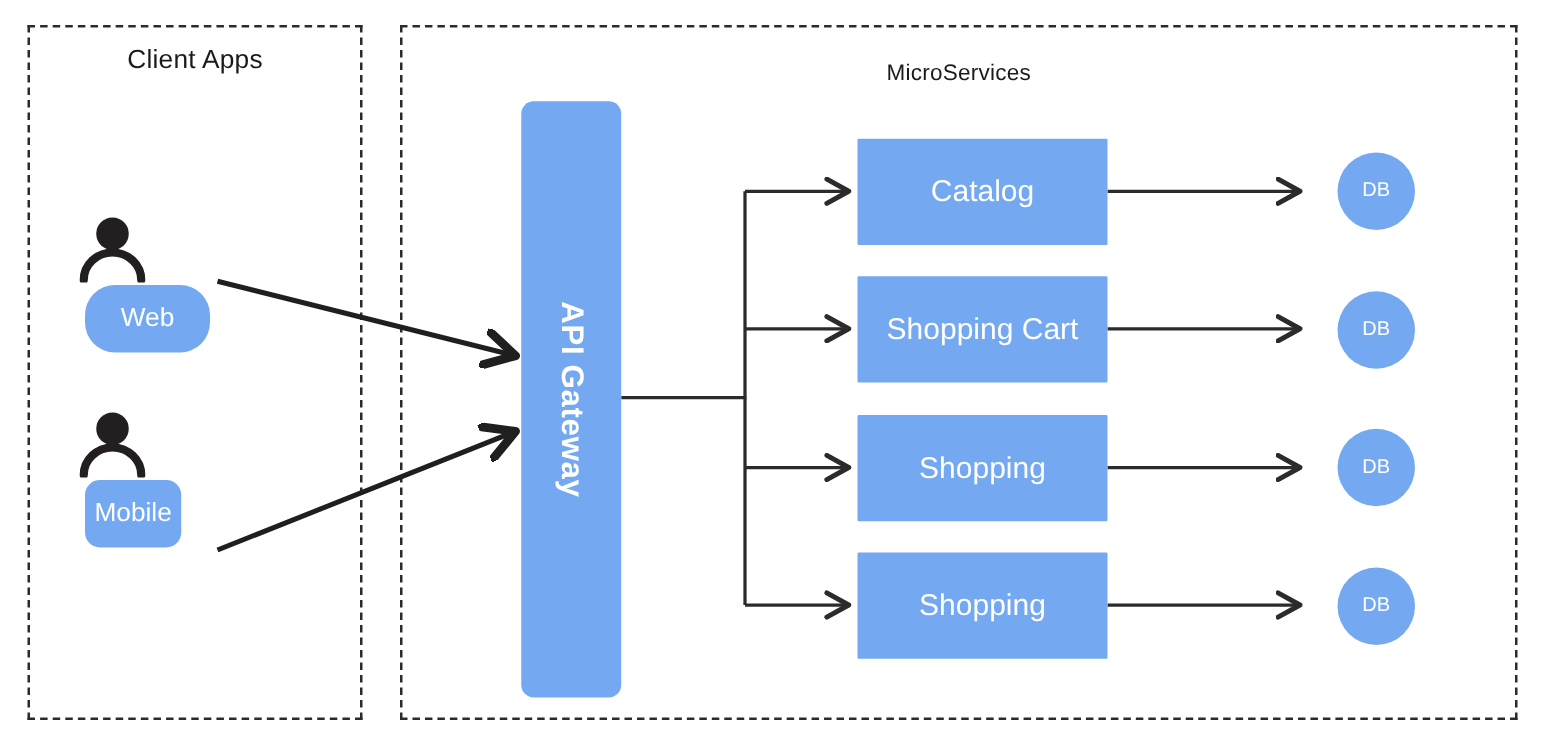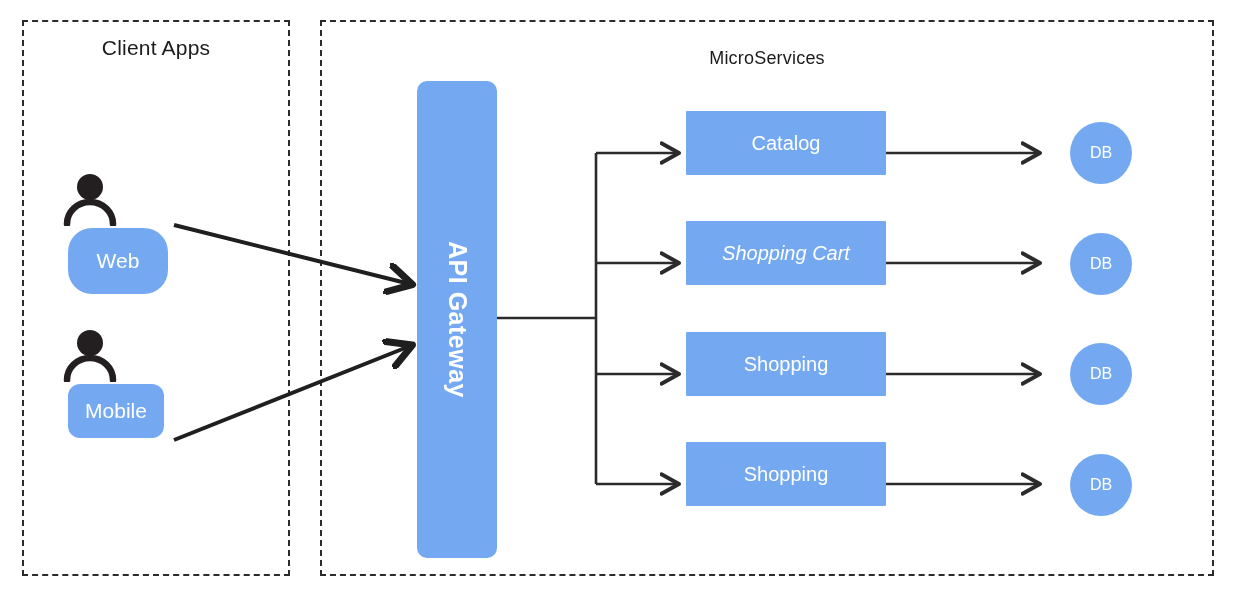--- a/index.html
+++ b/index.html
@@ -55,32 +55,32 @@
     display: flex;
     align-items: center;
     justify-content: center;
     box-sizing: border-box;
     white-space: nowrap;
   }
   .client-node {
     border-radius: 12px;
     font-size: 21px;
   }
-  #node-web    { left: 68px; top: 228px; width: 100px; height: 66px; border-radius: 24px; }
-  #node-mobile { left: 68px; top: 384px; width: 96px; height: 54px; }
+  #node-web    { left: 68px; top: 228px; width: 100px; height: 54px; border-radius: 24px; }
+  #node-mobile { left: 68px; top: 384px; width: 77px; height: 54px; }
 
   .service-node {
     width: 200px;
-    height: 64px;
+    height: 85px;
     left: 686px;
     border-radius: 1px;
-    font-size: 20px;
+    font-size: 24px;
   }
   #node-catalog  { top: 111px; }
-  #node-cart     { top: 221px; font-style: italic; }
+  #node-cart     { top: 221px; }
   #node-discount { top: 332px; }
   #node-ordering { top: 442px; }
 
   #node-gateway {
     left: 417px; top: 81px;
     width: 80px; height: 477px;
     border-radius: 10px;
   }
   #node-gateway .vlabel {
     font-size: 25px;

